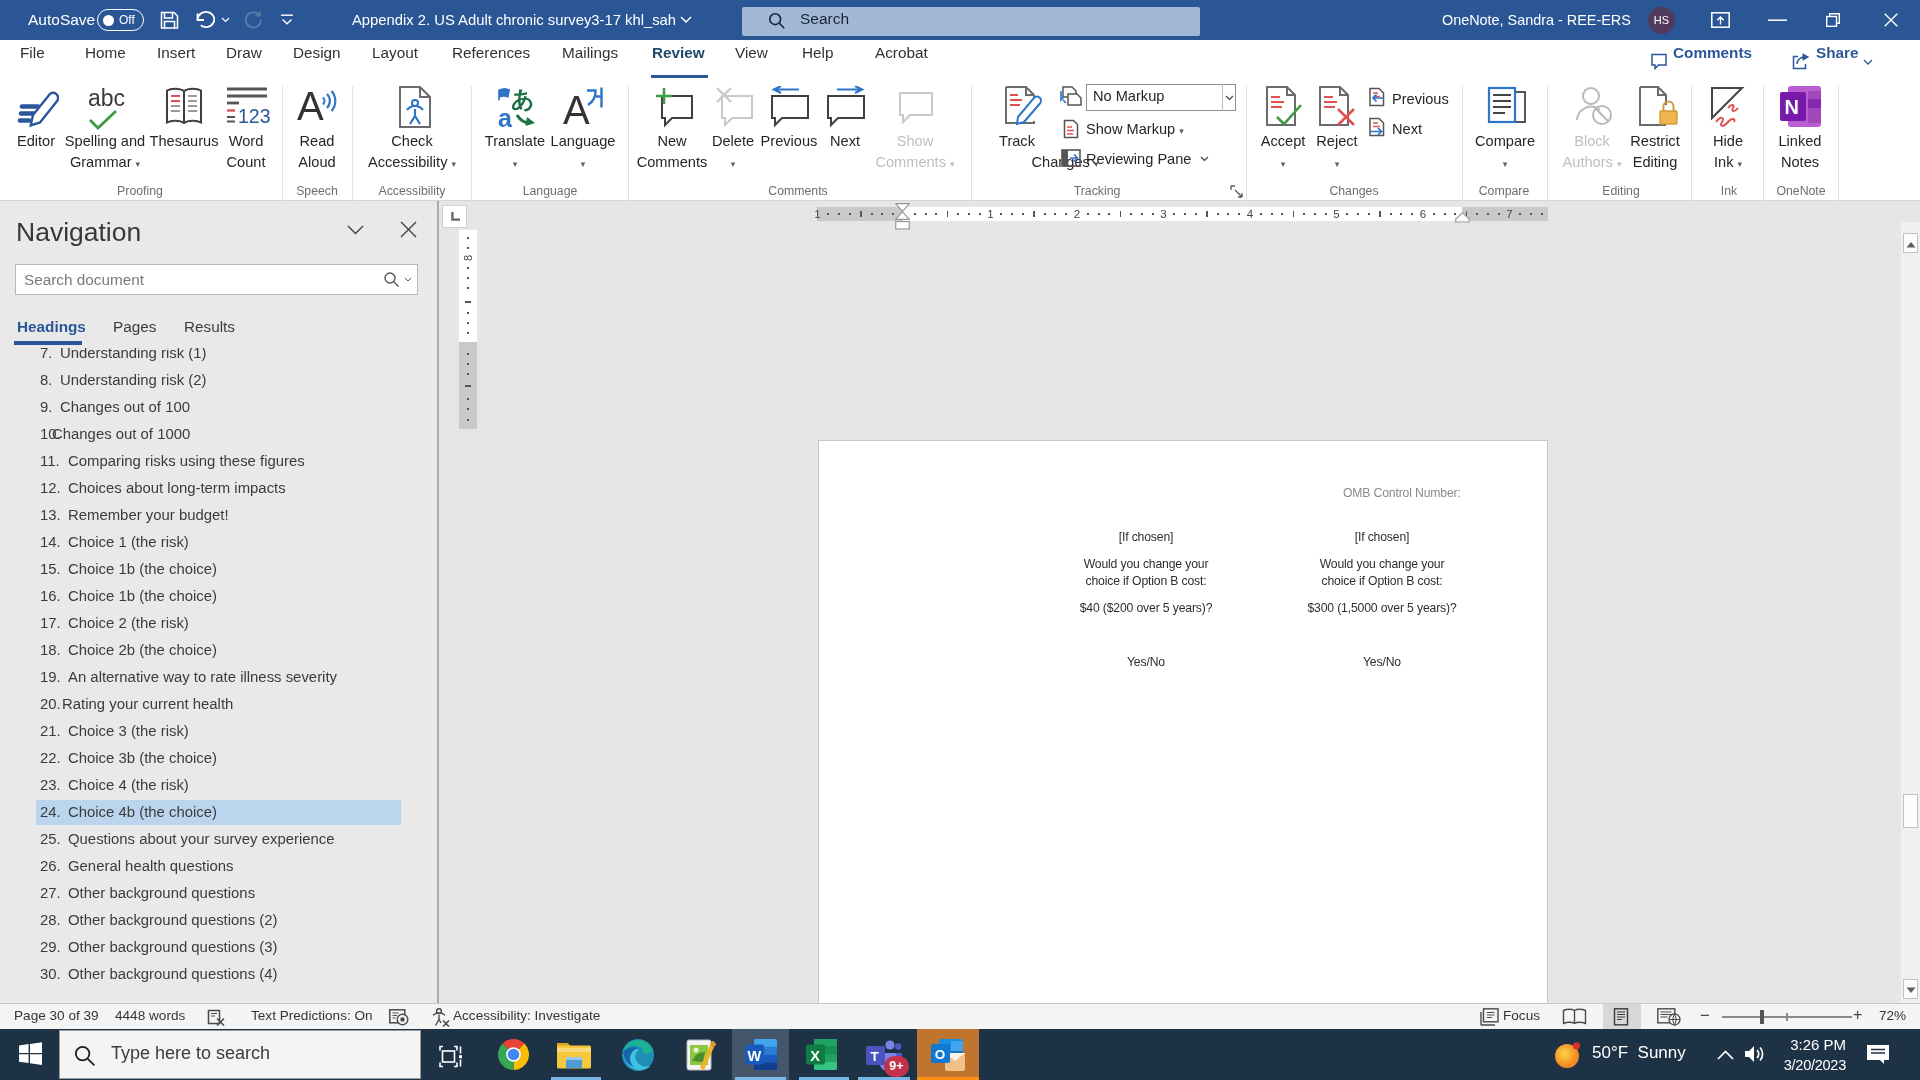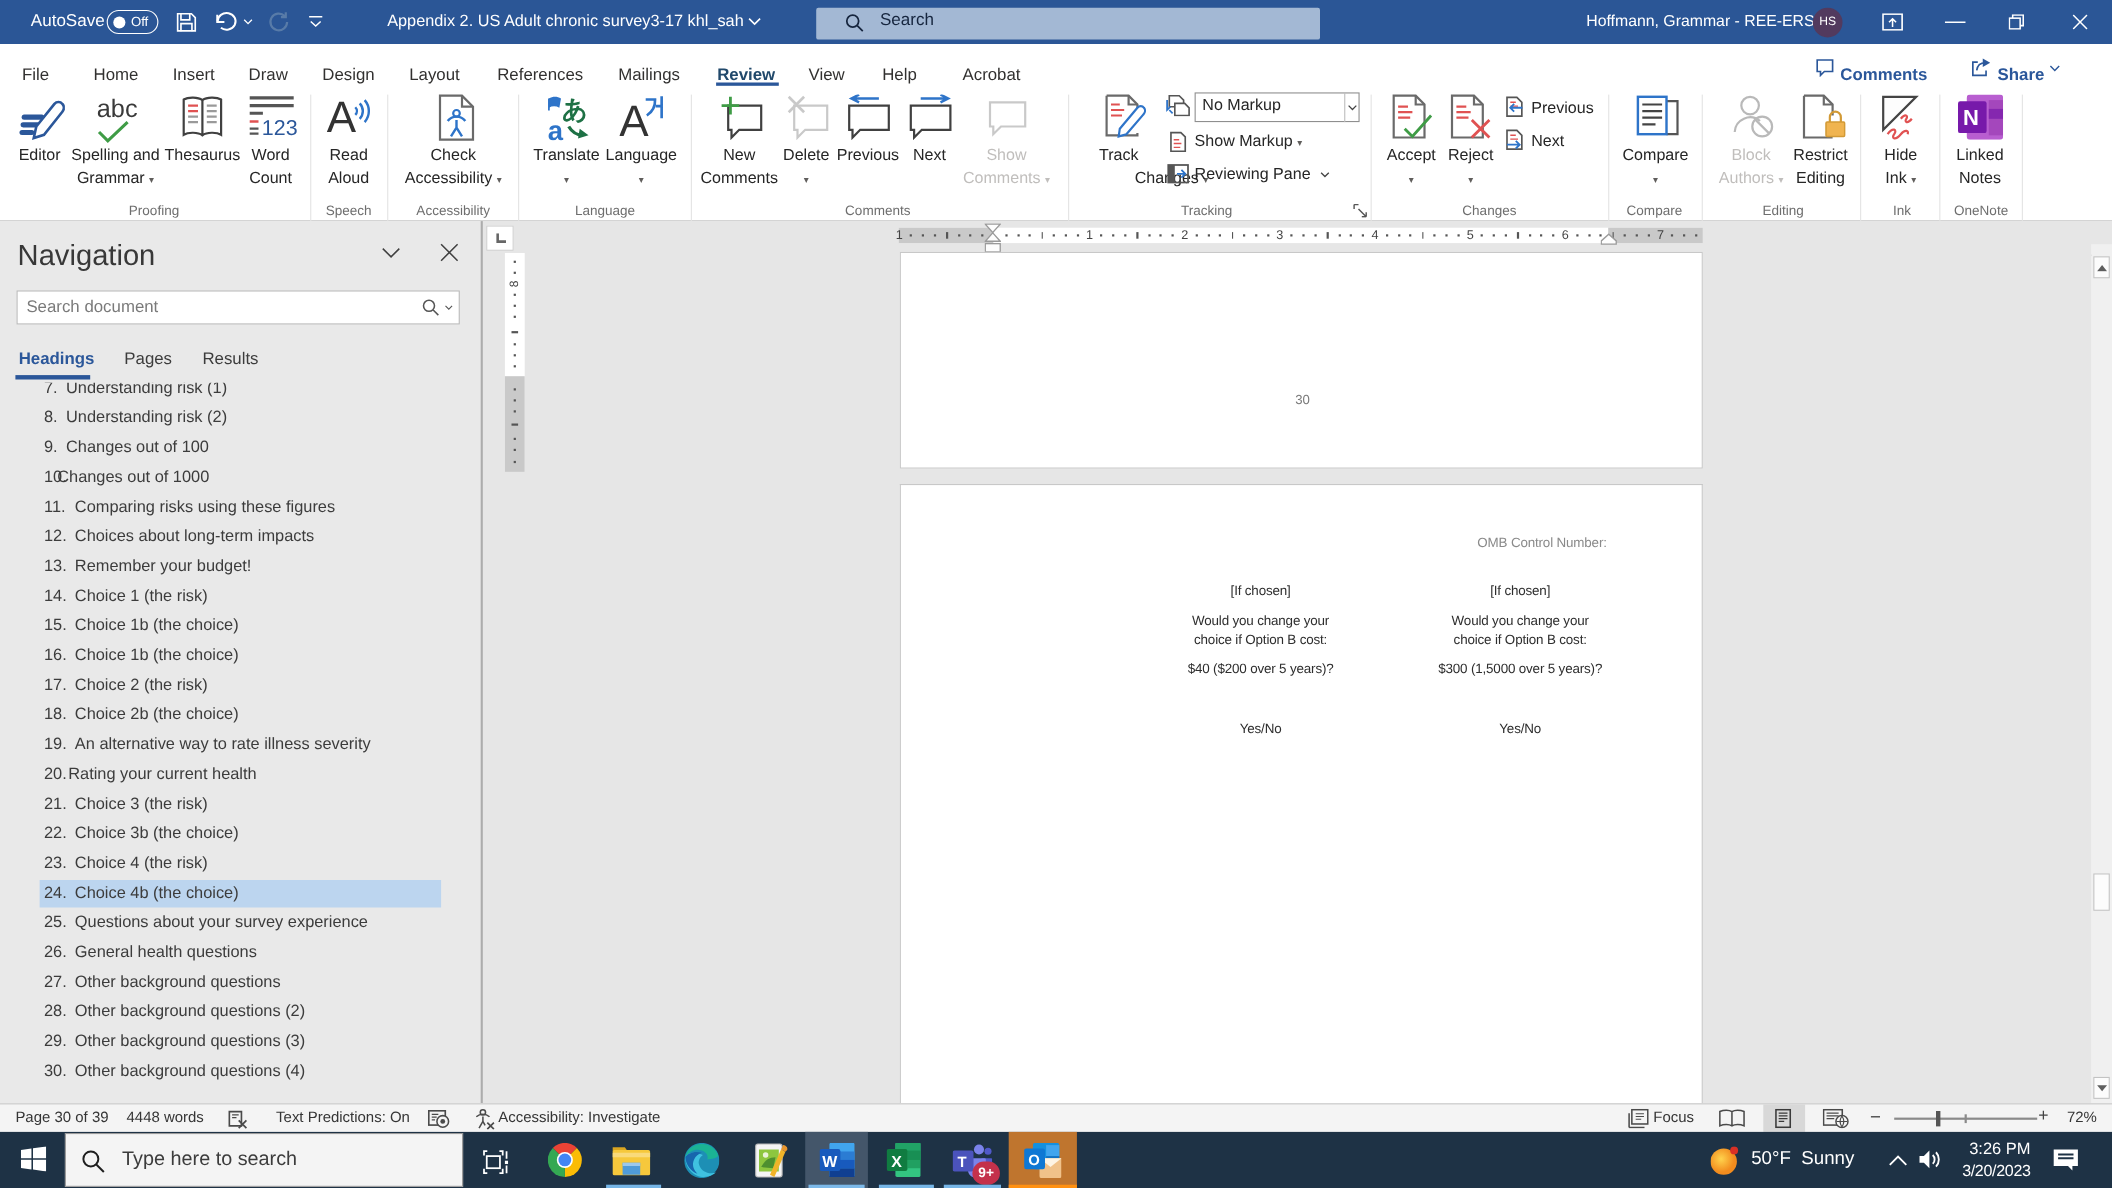--- a/index.html
+++ b/index.html
@@ -6,21 +6,21 @@
 html,body { width:1920px; height:1080px; overflow:hidden; font-family:"Liberation Sans", sans-serif; }
 #app { position:relative; width:1920px; height:1080px; background:#e6e6e6; }
 .abs { position:absolute; }
 
 
 #titlebar { position:absolute; left:0; top:0; width:1920px; height:40px; background:#2b5696; color:#fff; }
 #titlebar span { position:absolute; }
 
 
 #ribbon { position:absolute; left:0; top:40px; width:1920px; height:161px; background:#fff; border-bottom:1px solid #d4d4d4; }
-.tab { position:absolute; top:20px; font-size:15.3px; color:#323130;text-align:center; }
+.tab { position:absolute; top:4px; font-size:15.3px; color:#323130;text-align:center; }
 .tab.active { color:#21496b; font-weight:bold; }
 #tabline { position:absolute; left:651px; top:35px; width:57px; height:3px; background:#2b579a; }
 .rsep { position:absolute; top:46px; width:1px; height:147px; background:#e3e3e3; }
 .glabel { position:absolute; top:144px; width:140px; text-align:center; font-size:12.3px; color:#6e6e6e; }
 .biglbl { position:absolute; width:150px; text-align:center; font-size:14.6px; color:#262626; }
 .biglbl.gray { color:#c0bebc; }
 .l1 { top:93px; } .l2 { top:114px; }
 .smltxt { position:absolute; font-size:14.6px; color:#262626; }
 .cdn { font-size:9px; color:#605e5c; }
 
@@ -78,21 +78,21 @@
     <span style="left:352px;top:12px;font-size:14.8px">Appendix 2. US Adult chronic survey3-17 khl_sah</span>
     <svg class="abs" style="left:680px;top:16px" width="12" height="8" viewBox="0 0 12 8">
         <path d="M1 1 l5 5 5-5" fill="none" stroke="#fff" stroke-width="1.5"></path>
       </svg>
     <span style="left:742px;top:7px;width:458px;height:29px;background:#a3b8d4;border-radius:2px"></span>
     <svg class="abs" style="left:768px;top:12px" width="18" height="18" viewBox="0 0 18 18">
         <circle cx="7.2" cy="7.2" r="5.4" fill="none" stroke="#16253e" stroke-width="1.6"></circle>
         <path d="M11.3 11.3 l5 5" stroke="#16253e" stroke-width="1.6"></path>
       </svg>
     <span style="left:800px;top:10px;font-size:15.5px;color:#16253e">Search</span>
-    <span style="left:1442px;top:12px;font-size:14.4px">Hoffmann, Grammar - REE-ERS</span>
+    <span style="left:1442px;top:12px;font-size:14.4px">OneNote, Sandra - REE-ERS</span>
     <span style="left:1648px;top:7px;width:27px;height:27px;border-radius:50%;background:#523a5e;text-align:center;line-height:27px;font-size:11px">HS</span>
     <svg class="abs" style="left:1711px;top:12px" width="19" height="16" viewBox="0 0 19 16">
         <rect x="0.8" y="0.8" width="17.4" height="14.4" fill="none" stroke="#fff" stroke-width="1.5"></rect>
         <path d="M9.5 12.5 v-7 M6.3 8.3 l3.2-3.2 3.2 3.2" fill="none" stroke="#fff" stroke-width="1.4"></path>
       </svg>
     <svg class="abs" style="left:1768px;top:19px" width="19" height="3" viewBox="0 0 19 3">
         <path d="M0 1.2 h19" stroke="#fff" stroke-width="1.5"></path>
       </svg>
     <svg class="abs" style="left:1826px;top:13px" width="14" height="14" viewBox="0 0 14 14">
         <rect x="0.7" y="3.5" width="9.8" height="9.8" fill="none" stroke="#fff" stroke-width="1.4"></rect>
@@ -516,23 +516,20 @@
 
     <svg class="abs" style="left:456px;top:10px" width="15" height="20" viewBox="0 0 15 20">
         <path d="M7.5 0.7 L14.3 8.3 h-13.6 z" fill="#fdfdfd" stroke="#9a9a9a" stroke-width="1.2"></path>
         <rect x="0.7" y="10.5" width="13.6" height="7.5" fill="#fdfdfd" stroke="#9a9a9a" stroke-width="1.2"></rect>
       </svg>
 
     <svg class="abs" style="left:1016px;top:11px" width="15" height="11" viewBox="0 0 15 11">
         <path d="M0.7 10 v-3 L7.5 0.9 l6.8 6.1 v3 z" fill="#fdfdfd" stroke="#9a9a9a" stroke-width="1.2"></path>
       </svg>
 
-    <div class="page" style="top:28px;height:197px">
-      <div class="doctxt" style="left:0;width:730px;top:125px;color:#7a7a7a;font-size:12px">30</div>
-    </div>
     <div class="page" style="top:239px;height:563px;border-bottom:none">
       <div class="doctxt" style="left:524px;top:44px;color:#8a8a8a;text-align:left">OMB Control Number:</div>
       <div class="doctxt" style="left:197px;width:260px;top:88px">[If chosen]</div>
       <div class="doctxt" style="left:197px;width:260px;top:115px">Would you change your<br>choice if Option B cost:</div>
       <div class="doctxt" style="left:197px;width:260px;top:158.5px">$40 ($200 over 5 years)?</div>
       <div class="doctxt" style="left:197px;width:260px;top:212.5px">Yes/No</div>
       <div class="doctxt" style="left:433px;width:260px;top:88px">[If chosen]</div>
       <div class="doctxt" style="left:433px;width:260px;top:115px">Would you change your<br>choice if Option B cost:</div>
       <div class="doctxt" style="left:433px;width:260px;top:158.5px">$300 (1,5000 over 5 years)?</div>
       <div class="doctxt" style="left:433px;width:260px;top:212.5px">Yes/No</div>

